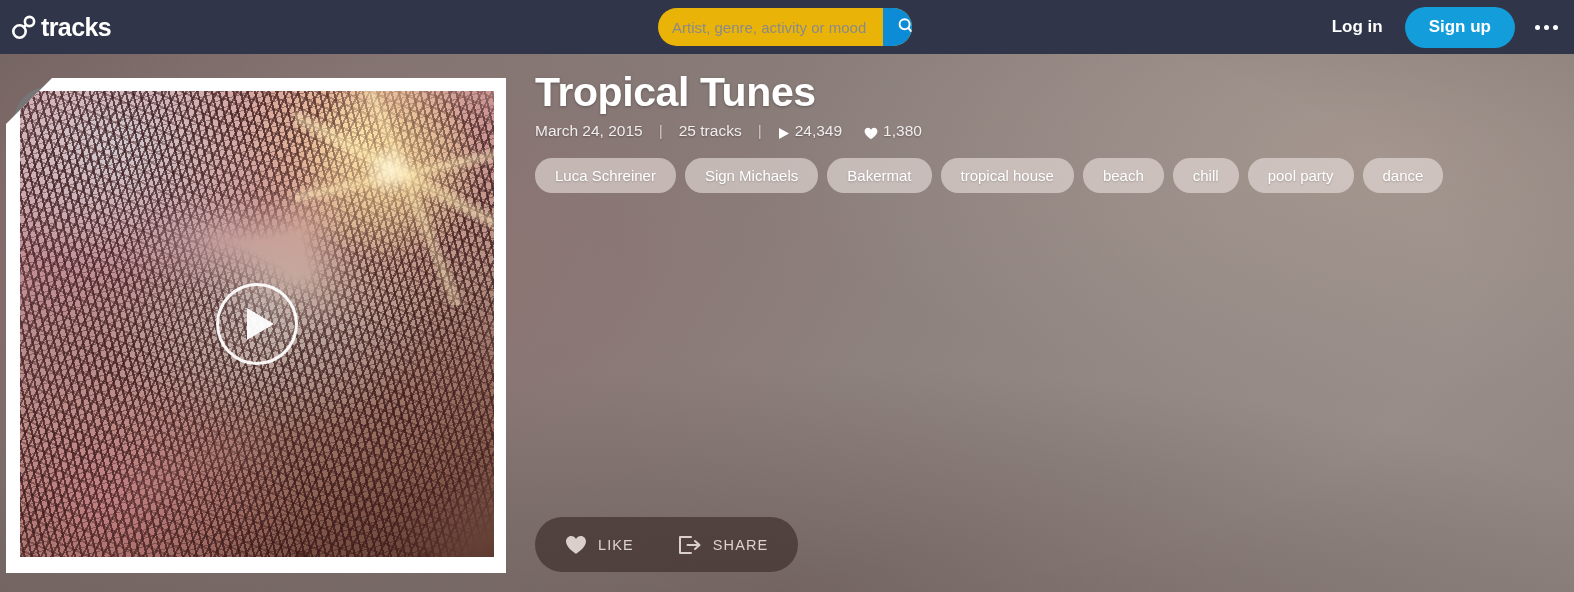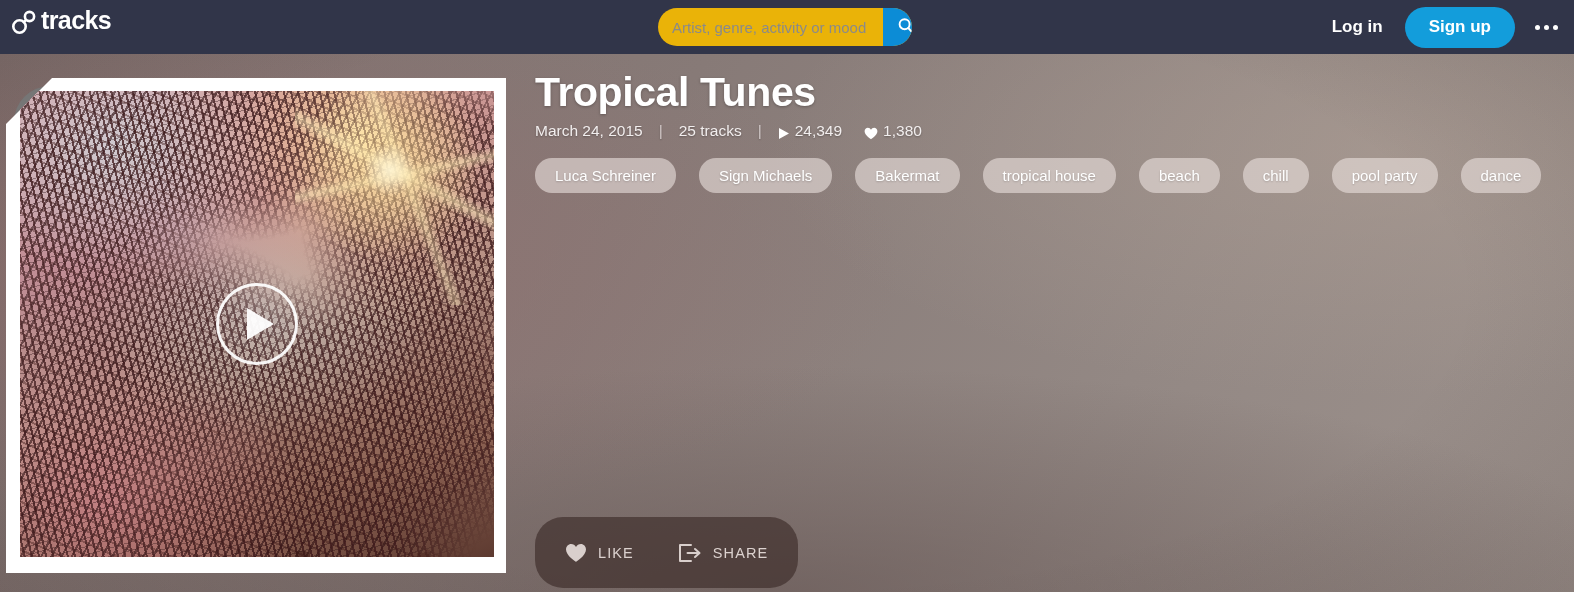--- a/index.html
+++ b/index.html
@@ -43,20 +43,21 @@
     left: 0; top: 0;
     width: 1574px; height: 54px;
     background: #313549;
     z-index: 40;
   }
 
   .logo {
     position: absolute;
     left: 10px; top: 8px;
     display: flex;
+    align-items: center;
     height: 38px;
     cursor: pointer;
   }
   .logo-mark { width: 30px; height: 28px; display: block; }
   .logo-text {
     color: #ffffff;
     font-size: 25px;
     font-weight: 700;
     letter-spacing: -0.6px;
     margin-left: 1px;
@@ -296,21 +297,21 @@
     display: inline-flex;
     align-items: flex-end;
     margin-right: 22px;
   }
   .meta .stat .g { margin-right: 5px; display: inline-flex; }
 
   .tags {
     margin-top: 18px;
     display: flex;
     flex-wrap: wrap;
-    gap: 23px;
+    gap: 9px;
   }
   .tag {
     background: rgba(232,222,219,0.62);
     color: #ffffff;
     font-size: 15px;
     border: none;
     border-radius: 17px;
     height: 35px;
     padding: 0 20px;
     cursor: pointer;
@@ -318,21 +319,21 @@
     text-shadow: 0 1px 2px rgba(0,0,0,0.2);
     display: inline-flex;
     align-items: center;
     white-space: nowrap;
   }
 
   
   .actionbar {
     position: absolute;
     left: 535px; top: 517px;
-    height: 71px;
+    height: 55px;
     background: rgba(60,44,41,0.66);
     border-radius: 28px;
     display: flex;
     align-items: center;
     padding: 0 8px;
     z-index: 25;
   }
   .action {
     display: flex;
     align-items: center;

